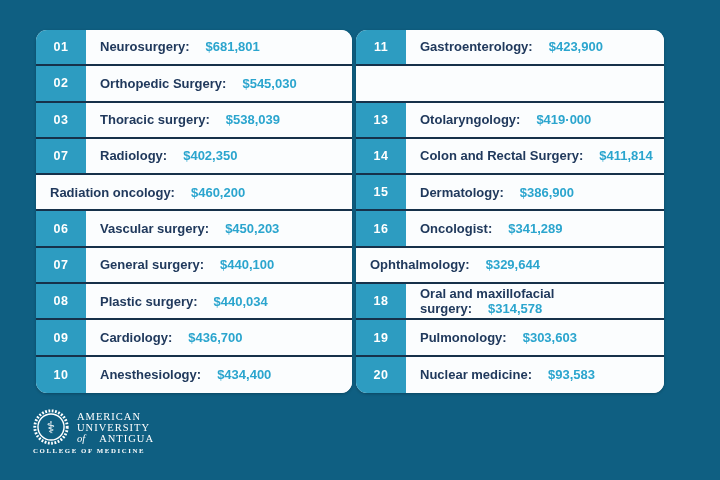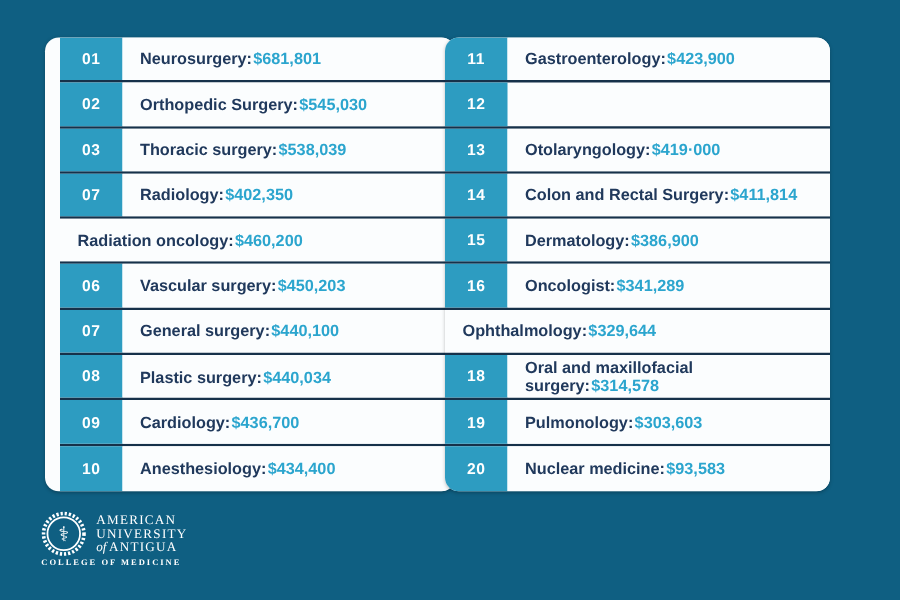--- a/index.html
+++ b/index.html
@@ -18,21 +18,21 @@
     position:absolute;
     top:30px;
     height:363px;
     border-radius:11px;
     overflow:hidden;
     background:var(--c-row_bg,#fbfdfe);
     display:flex;
     flex-direction:column;
     box-shadow:0 1px 3px rgba(0,0,0,0.25);
   }
-  .card.left{left:36px;width:316px;padding-left:12px;}
+  .card.left{left:36px;width:316px;}
   .card.right{left:356px;width:308px;}
   .row{
     display:flex;
     height:36.3px;
     box-sizing:border-box;
     flex:0 0 auto;
   }
   .row:not(:last-child){
     border-bottom:2px solid var(--c-separator,#16314a);
   }
@@ -56,21 +56,21 @@
     padding:0 6px 0 14px;
   }
   .rowtext{
     font-weight:bold;
     font-size:13px;
     line-height:1.18;
     color:var(--c-specialty_text,#20395c);
   }
   .salary{
     color:var(--c-salary_text,#2ba5ce);
-    margin-left:1px;
+    margin-left:16px;
     white-space:nowrap;
   }
   .logo{
     position:absolute;
     left:33px;
     top:409px;
     color:#ffffff;
   }
   .logo-top{
     display:flex;
@@ -86,21 +86,21 @@
     font-weight:normal;
     font-size:10.5px;
     line-height:11px;
     letter-spacing:1px;
     white-space:nowrap;
   }
   .logo-lines .of{
     font-style:italic;
     text-transform:none;
     letter-spacing:0;
-    margin-right:2px;
+    margin-right:14px;
   }
   .logo-college{
     margin-top:2px;
     font-family:"Liberation Serif", serif;
     font-weight:bold;
     font-size:6.8px;
     letter-spacing:1.6px;
     white-space:nowrap;
   }
 </style>
@@ -171,21 +171,20 @@
       </div>
     </div>
   <div class="card right">
       <div class="row">
         <div class="badge">11</div>
         <div class="content">
           <div class="rowtext"><span>Gastroenterology:</span><span class="salary">$423,900</span></div>
         </div>
       </div>
       <div class="row">
-        <div class="badge">12</div>
       </div>
       <div class="row">
         <div class="badge">13</div>
         <div class="content">
           <div class="rowtext"><span>Otolaryngology:</span><span class="salary">$419·000</span></div>
         </div>
       </div>
       <div class="row">
         <div class="badge">14</div>
         <div class="content">

